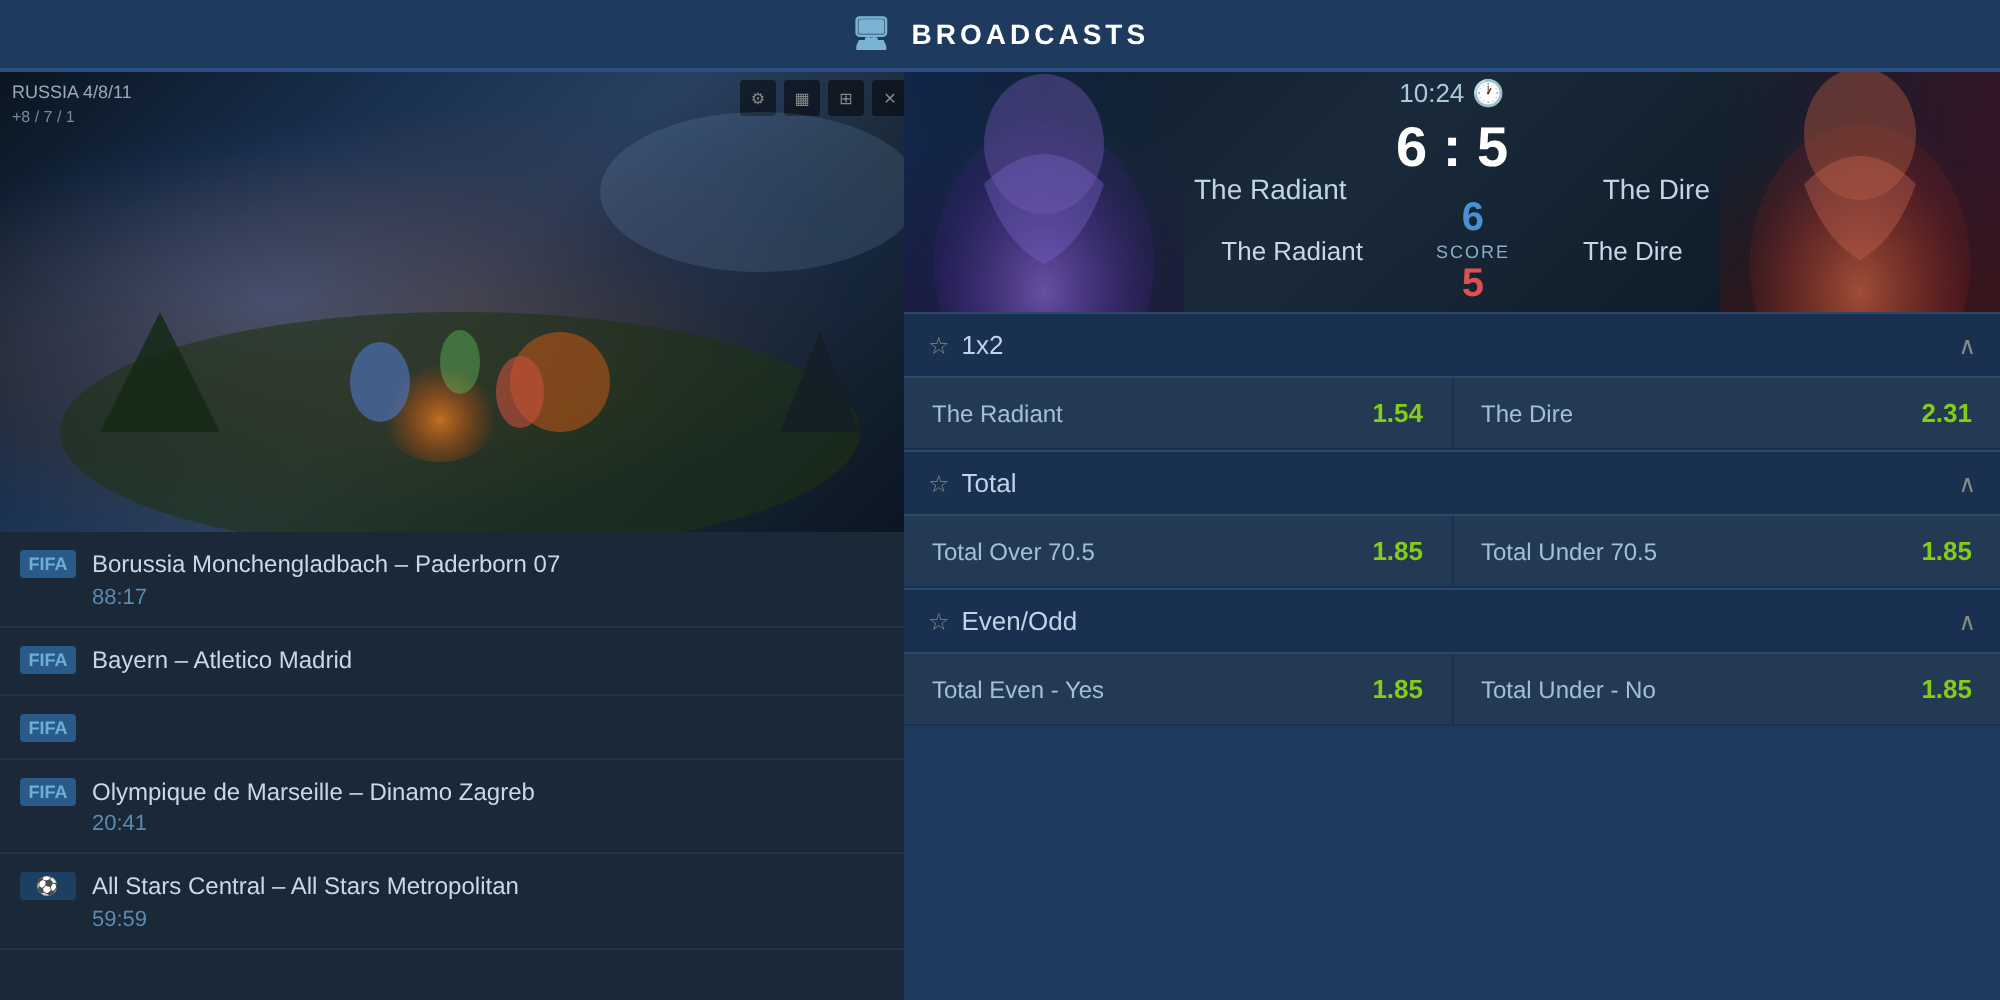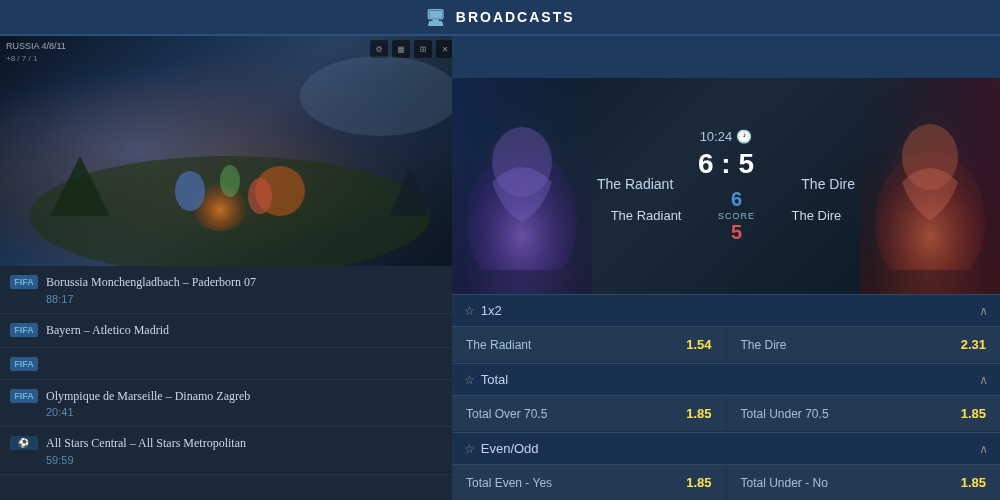--- a/index.html
+++ b/index.html
@@ -122,44 +122,42 @@
     .sidebar-badge.esport {
       background: #1e4060;
     }
     .sidebar-content {
       flex: 1;
     }
     .sidebar-match {
       color: #c8d8e8;
       font-size: 12px;
       line-height: 1.4;
-      font-family: Liberation Serif, serif;
     }
     .sidebar-time {
       color: #5a8ab0;
       font-size: 11px;
       margin-top: 2px;
     }
 
     
     .right-panel {
       flex: 1;
       background: #1e3a5f;
       display: flex;
       flex-direction: column;
       overflow: hidden;
     }
 
     
     .score-area {
       background: linear-gradient(135deg, #0a1a2a 0%, #1a2a3a 40%, #0a1520 100%);
-      height: 216px;
+      height: 120px;
       position: relative;
       overflow: hidden;
-      margin-top: 42px;
     }
 
     .score-bg-left {
       position: absolute;
       left: 0;
       top: 0;
       width: 140px;
       height: 100%;
       background: linear-gradient(90deg, rgba(20,40,80,0.8) 0%, transparent 100%);
     }
@@ -319,21 +317,21 @@
       border-right: 1px solid #1a3050;
     }
     .bet-cell:last-child {
       border-right: none;
     }
     .bet-label {
       color: #a0c0d8;
       font-size: 12px;
     }
     .bet-odds {
-      color: #fde047;
+      color: #84cc16;
       font-size: 13px;
       font-weight: bold;
     }
   </style>
 </head>
 <body>
 
 <div class="header">
   <div class="header-title">
     <span class="monitor-icon">🖥</span>

